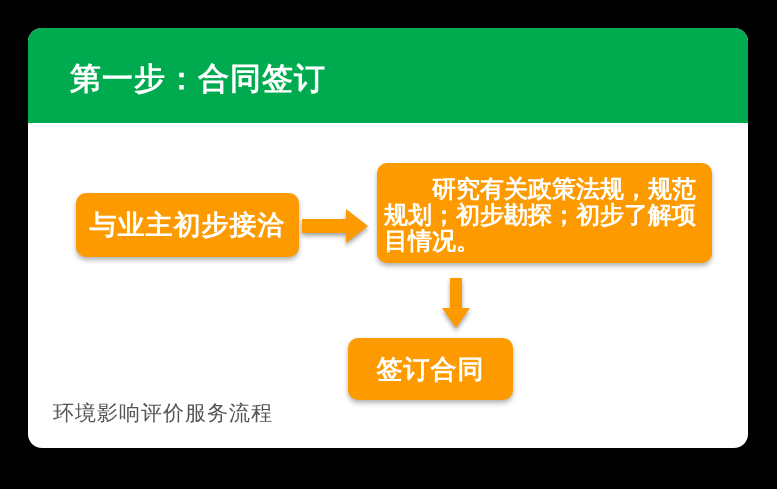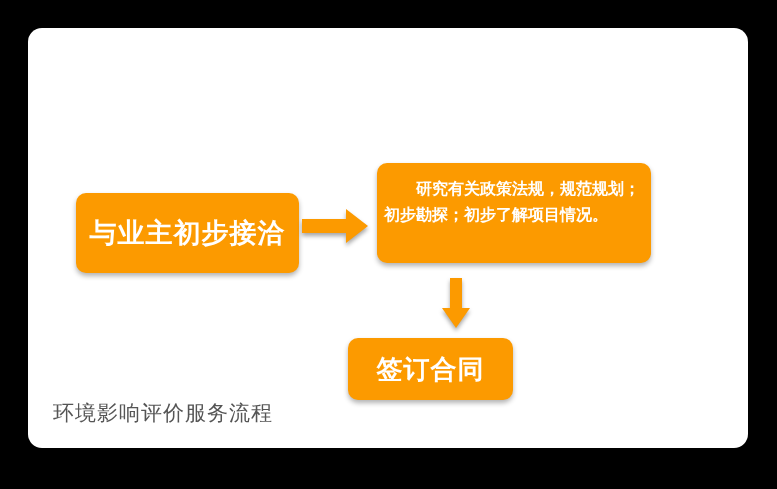--- a/index.html
+++ b/index.html
@@ -49,28 +49,28 @@
     border-radius:10px;
     box-shadow:0 3px 5px rgba(0,0,0,0.30);
   }
   .node-center{
     display:flex;
     align-items:center;
     justify-content:center;
   }
   .node1{
     left:48px; top:165px;
-    width:223px; height:80px;
+    width:223px; height:64px;
     font-size:27px;
     letter-spacing:1px;
   }
   .node2{
     left:349px; top:135px;
-    width:274px; height:100px;
-    font-size:16px;
+    width:335px; height:100px;
+    font-size:24px;
     line-height:26px;
     padding:13px 7px 5px 7px;
     text-indent:2em;
     text-align:left;
   }
   .node3{
     left:320px; top:310px;
     width:165px; height:62px;
     font-size:26px;
     letter-spacing:1px;
@@ -87,20 +87,23 @@
     font-size:21px;
     color:var(--caption-gray);
     letter-spacing:1px;
   }
 </style>
 </head>
 <body>
 
 <div class="card">
 
+  <div class="header">
+    <div class="header-title">第一步：合同签订</div>
+  </div>
 
   <div class="node node-center node1">与业主初步接洽</div>
 
   <svg class="arrow arrow-right" width="66" height="34" viewBox="0 0 66 34">
     <rect x="0" y="10" width="45" height="14" fill="#FC9A00"></rect>
     <polygon points="44,0 66,17 44,34" fill="#FC9A00"></polygon>
   </svg>
 
   <div class="node node2">研究有关政策法规，规范规划；初步勘探；初步了解项目情况。</div>
 

